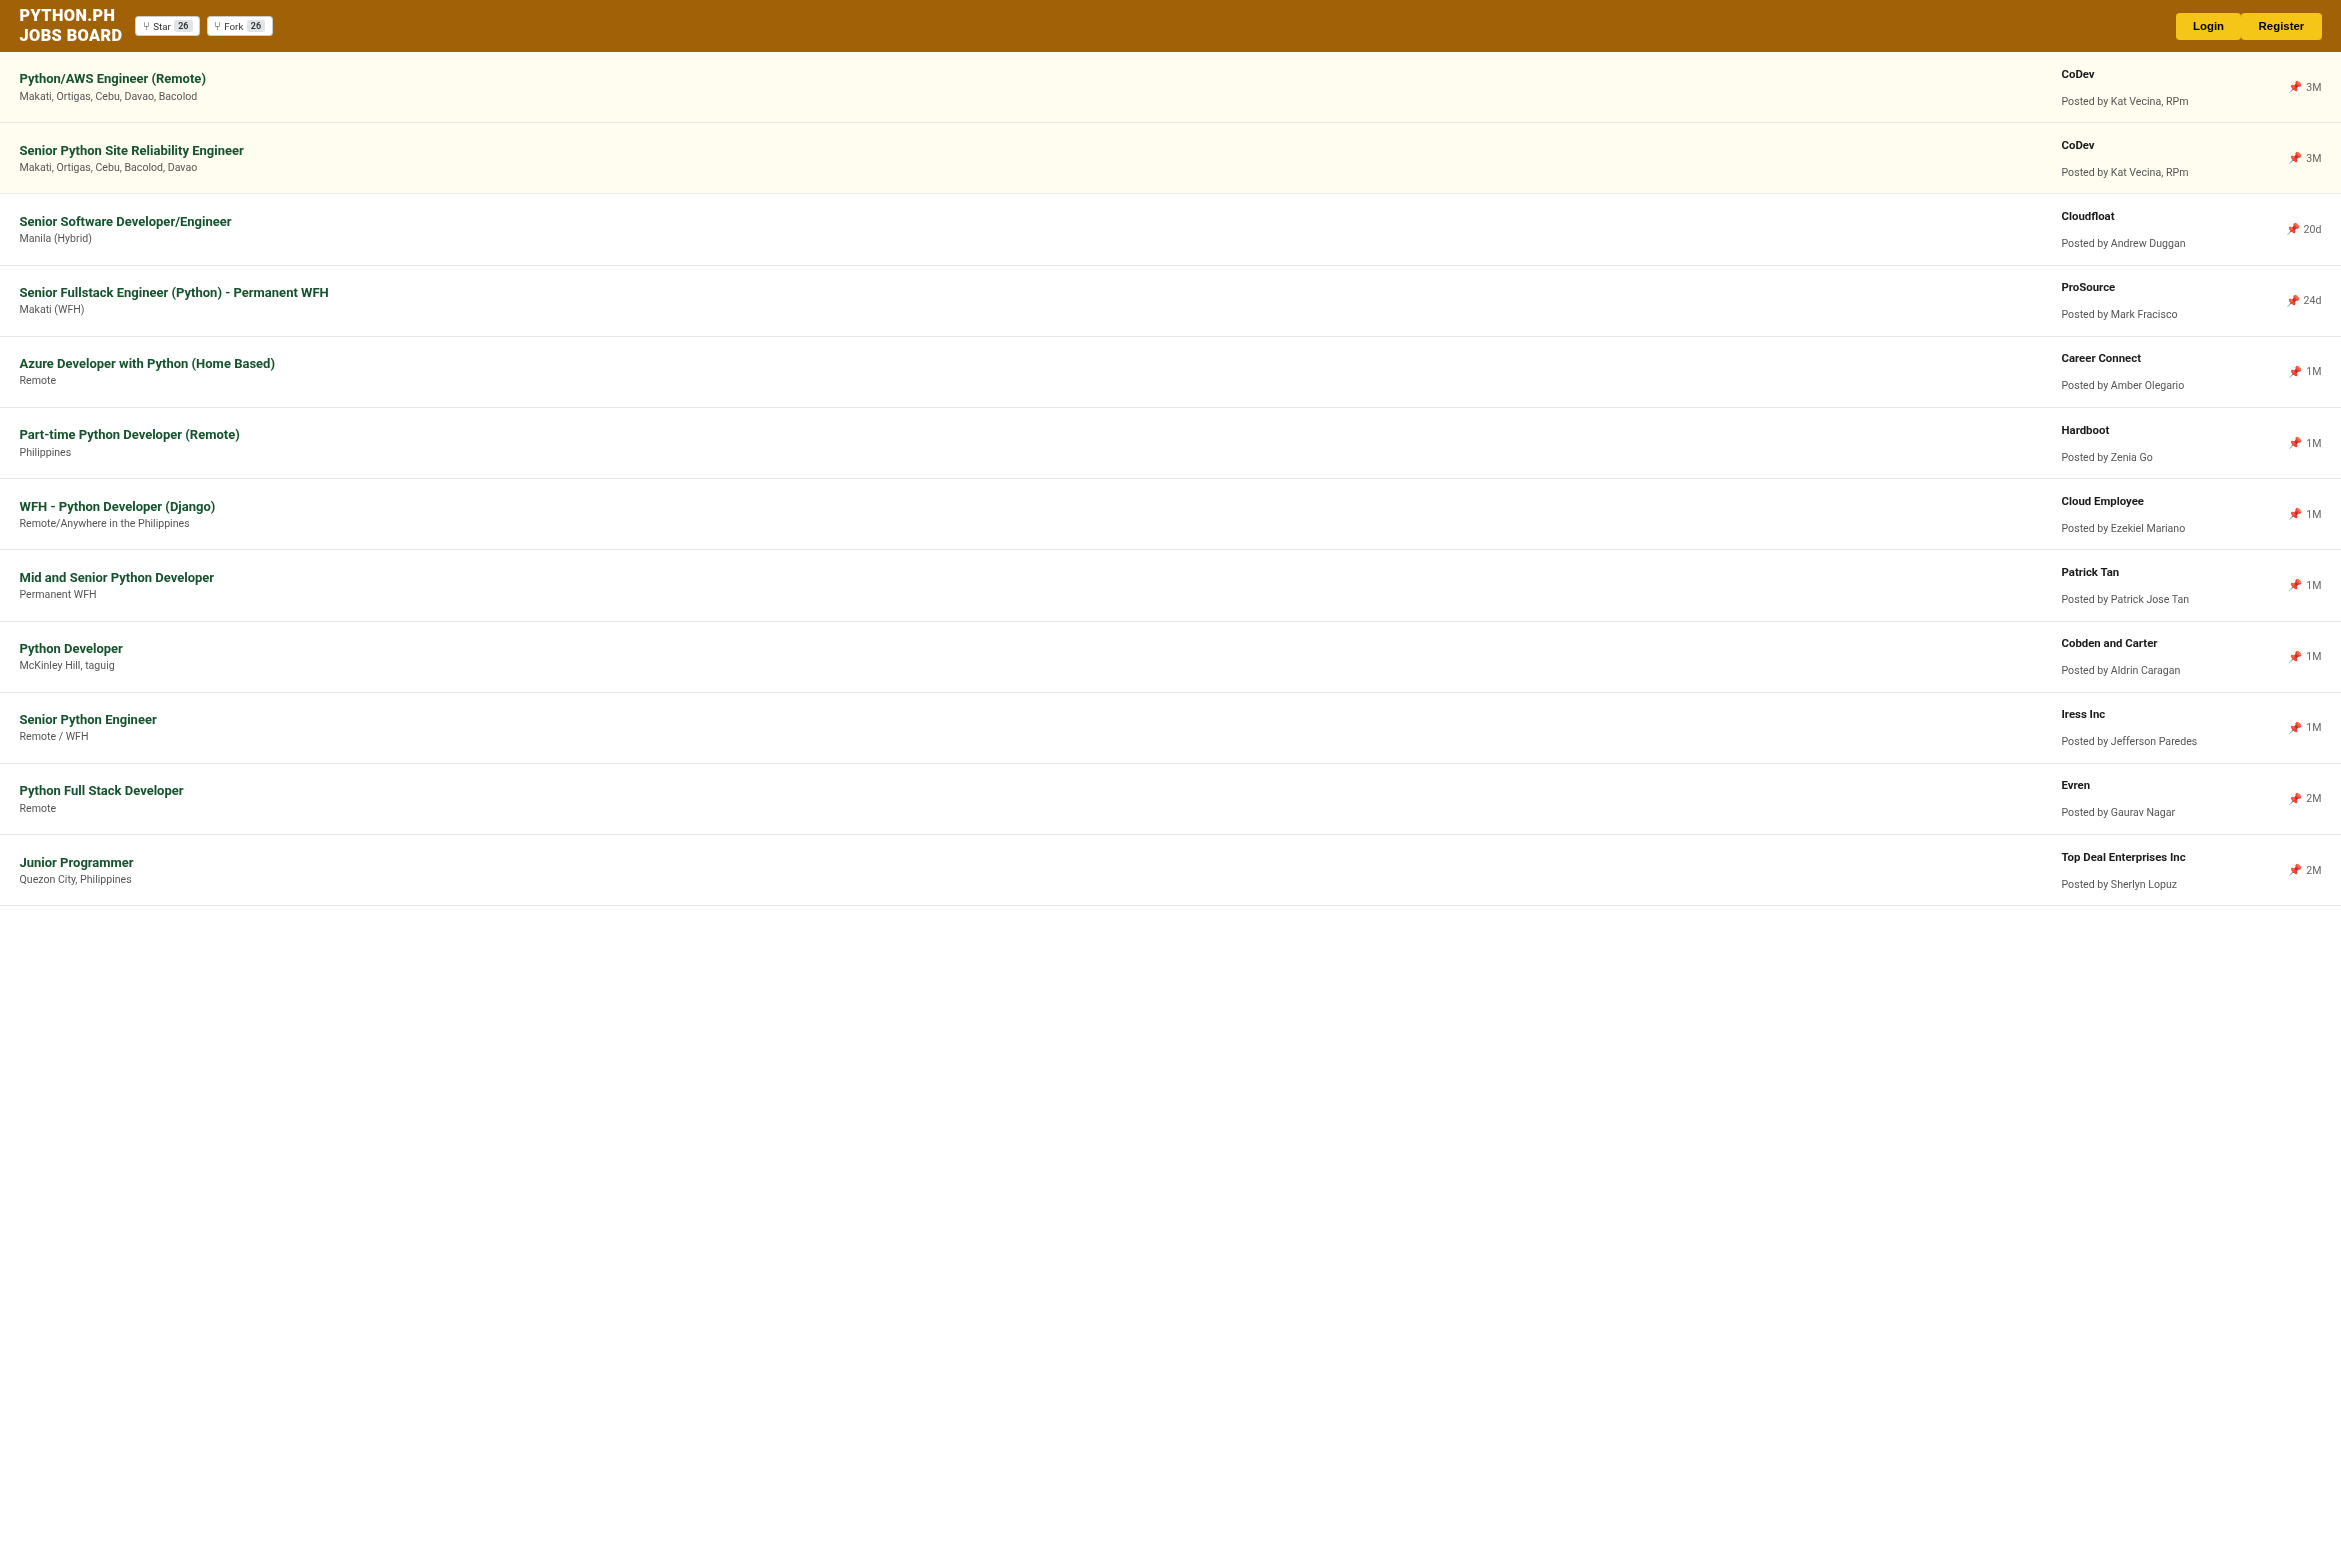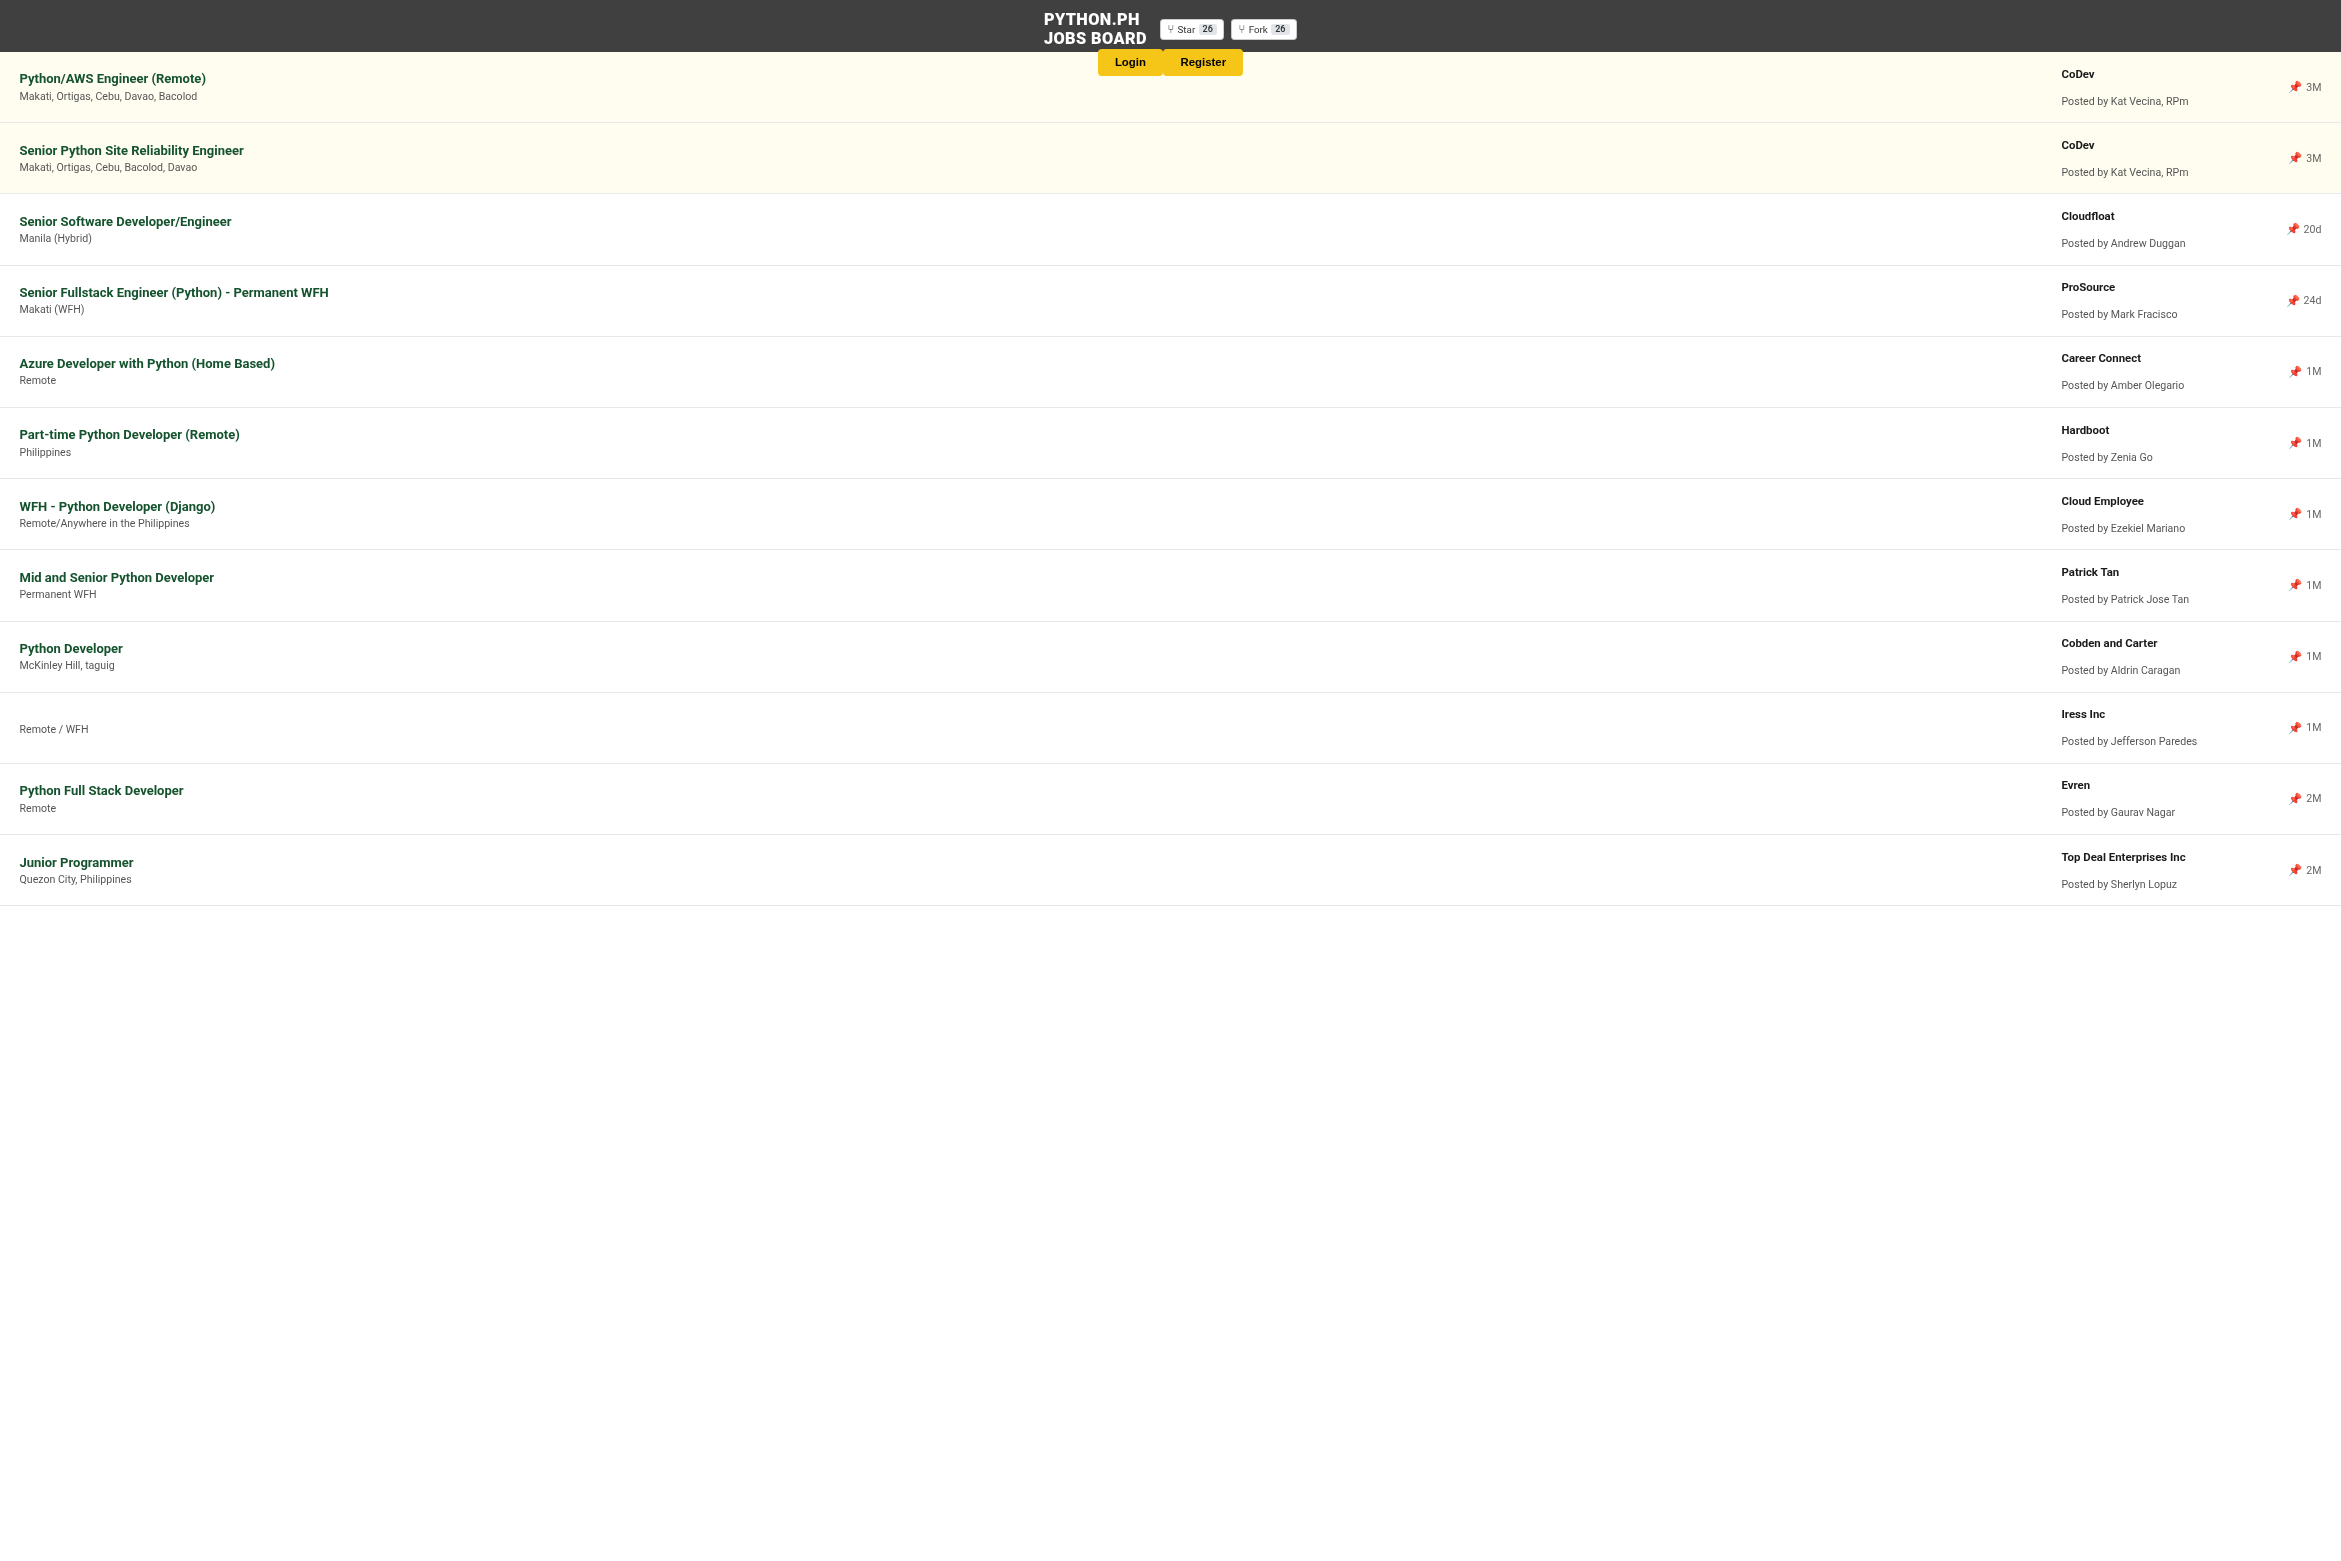--- a/index.html
+++ b/index.html
@@ -7,27 +7,26 @@
       margin: 0;
       padding: 0;
     }
     body {
       font-family: -apple-system, BlinkMacSystemFont, 'Segoe UI', Roboto, Arial, sans-serif;
       font-size: 11.4px;
       background: #fff;
       color: #333;
     }
     header {
-      background: #404040;
+      background: #a16207;
       display: flex;
       align-items: center;
       justify-content: space-between;
       padding: 9.8px 19.5px;
       height: 52px;
-      flex-direction: column;
     }
     .header-left {
       display: flex;
       align-items: center;
       gap: 13px;
     }
     .logo {
       color: #fff;
       font-size: 16.3px;
       font-weight: 900;
@@ -310,20 +309,21 @@
         <div class="posted-by">Posted by Aldrin Caragan</div>
       </div>
       <div class="job-age">
         <span class="pin-icon">📌</span>
         <span>1M</span>
       </div>
     </div>
   </div>
     <div class="job-row">
     <div class="job-left">
+      <div class="job-title">Senior Python Engineer</div>
       <div class="job-location">Remote / WFH</div>
     </div>
     <div class="job-right">
       <div class="job-company-info">
         <div class="company-name">Iress Inc</div>
         <div class="posted-by">Posted by Jefferson Paredes</div>
       </div>
       <div class="job-age">
         <span class="pin-icon">📌</span>
         <span>1M</span>

